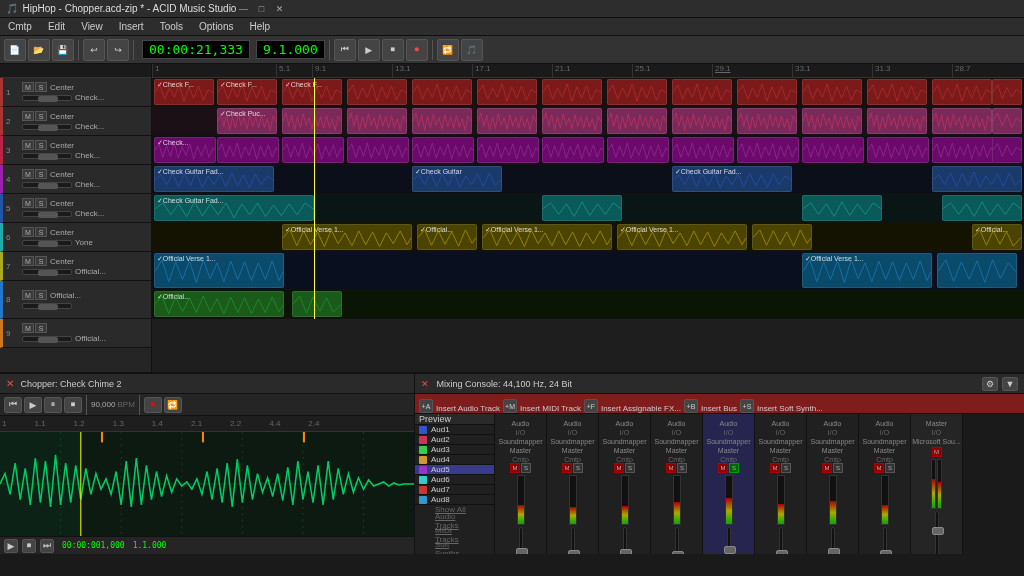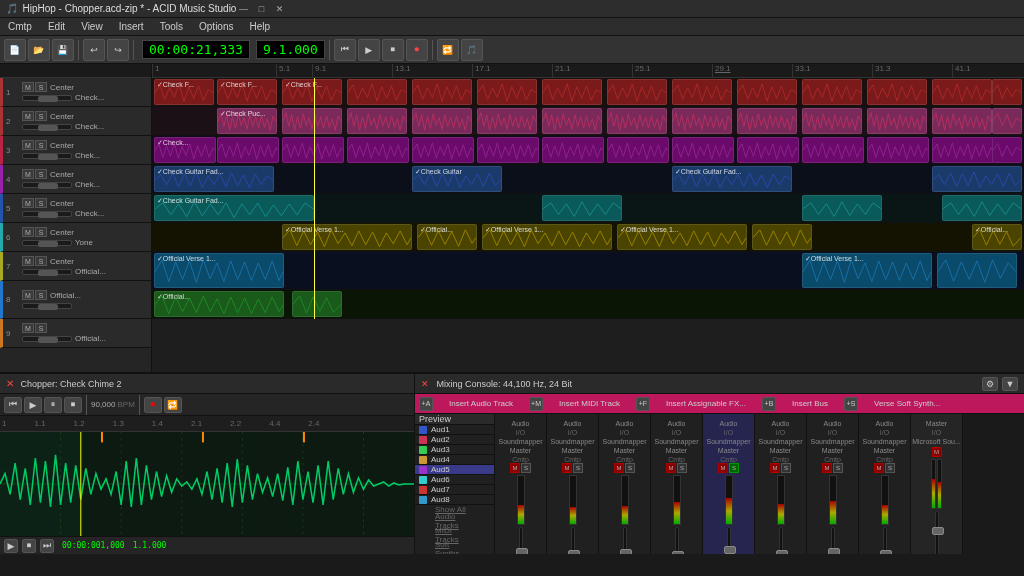--- a/index.html
+++ b/index.html
@@ -297,25 +297,25 @@
       background: #2a2a2a;
       display: flex;
       align-items: center;
       padding: 0 6px;
       gap: 8px;
       font-size: 9px;
       border-bottom: 1px solid #111;
     }
     #mixer-tracks-bar {
       height: 20px;
-      background: #be185d;
-      display: flex;
-      align-items: center;
+      background: #7f1d1d;
+      display: flex;
+      align-items: flex-end;
       padding: 0 4px;
-      gap: 16px;
+      gap: 3px;
       border-bottom: 1px solid #111;
       font-size: 8px;
     }
     #mixer-content {
       flex: 1;
       display: flex;
       overflow: hidden;
     }
 
     
@@ -692,21 +692,21 @@
         <div class="ruler-mark" style="left:0px;">1</div>
         <div class="ruler-mark" style="left:80px;margin-left:44px;">5.1</div>
         <div class="ruler-mark" style="left:160px;">9.1</div>
         <div class="ruler-mark" style="left:240px;">13.1</div>
         <div class="ruler-mark" style="left:320px;">17.1</div>
         <div class="ruler-mark" style="left:400px;">21.1</div>
         <div class="ruler-mark" style="left:480px;">25.1</div>
         <div class="ruler-mark" style="left:560px;text-decoration:underline;">29.1</div>
         <div class="ruler-mark" style="left:640px;">33.1</div>
         <div class="ruler-mark" style="left:720px;">31.3</div>
-        <div class="ruler-mark" style="left:800px;">41.1</div>
+        <div class="ruler-mark" style="left:800px;">28.7</div>
       </div>
 
       <div id="tracks-content">
 
         <div class="playhead" style="left:162px;"></div>
 
         <div class="track-row" style="background:#1a1010;">
           <div class="audio-clip clip-red" style="left:2px;width:60px;">
               <span class="clip-label">✓Check F...</span>
               <svg class="waveform" viewBox="0 0 60 27">
@@ -1125,21 +1125,21 @@
       <div id="mixer-tracks-bar">
         <div class="toolbar-btn" style="width:14px;height:14px;font-size:7px;">+A</div>
         <span style="font-size:8px;">Insert Audio Track</span>
         <div class="toolbar-btn" style="width:14px;height:14px;font-size:7px;">+M</div>
         <span style="font-size:8px;">Insert MIDI Track</span>
         <div class="toolbar-btn" style="width:14px;height:14px;font-size:7px;">+F</div>
         <span style="font-size:8px;">Insert Assignable FX...</span>
         <div class="toolbar-btn" style="width:14px;height:14px;font-size:7px;">+B</div>
         <span style="font-size:8px;">Insert Bus</span>
         <div class="toolbar-btn" style="width:14px;height:14px;font-size:7px;">+S</div>
-        <span style="font-size:8px;">Verse Soft Synth...</span>
+        <span style="font-size:8px;">Insert Soft Synth...</span>
       </div>
       <div id="mixer-content">
 
         <div id="mixer-sidebar">
           <div id="mixer-sidebar-header">
             <span>Preview</span>
           </div>
           <div class="mixer-track-item">
             <div class="mixer-track-dot" style="background:#3355cc;"></div>
             <span>Aud1</span>

